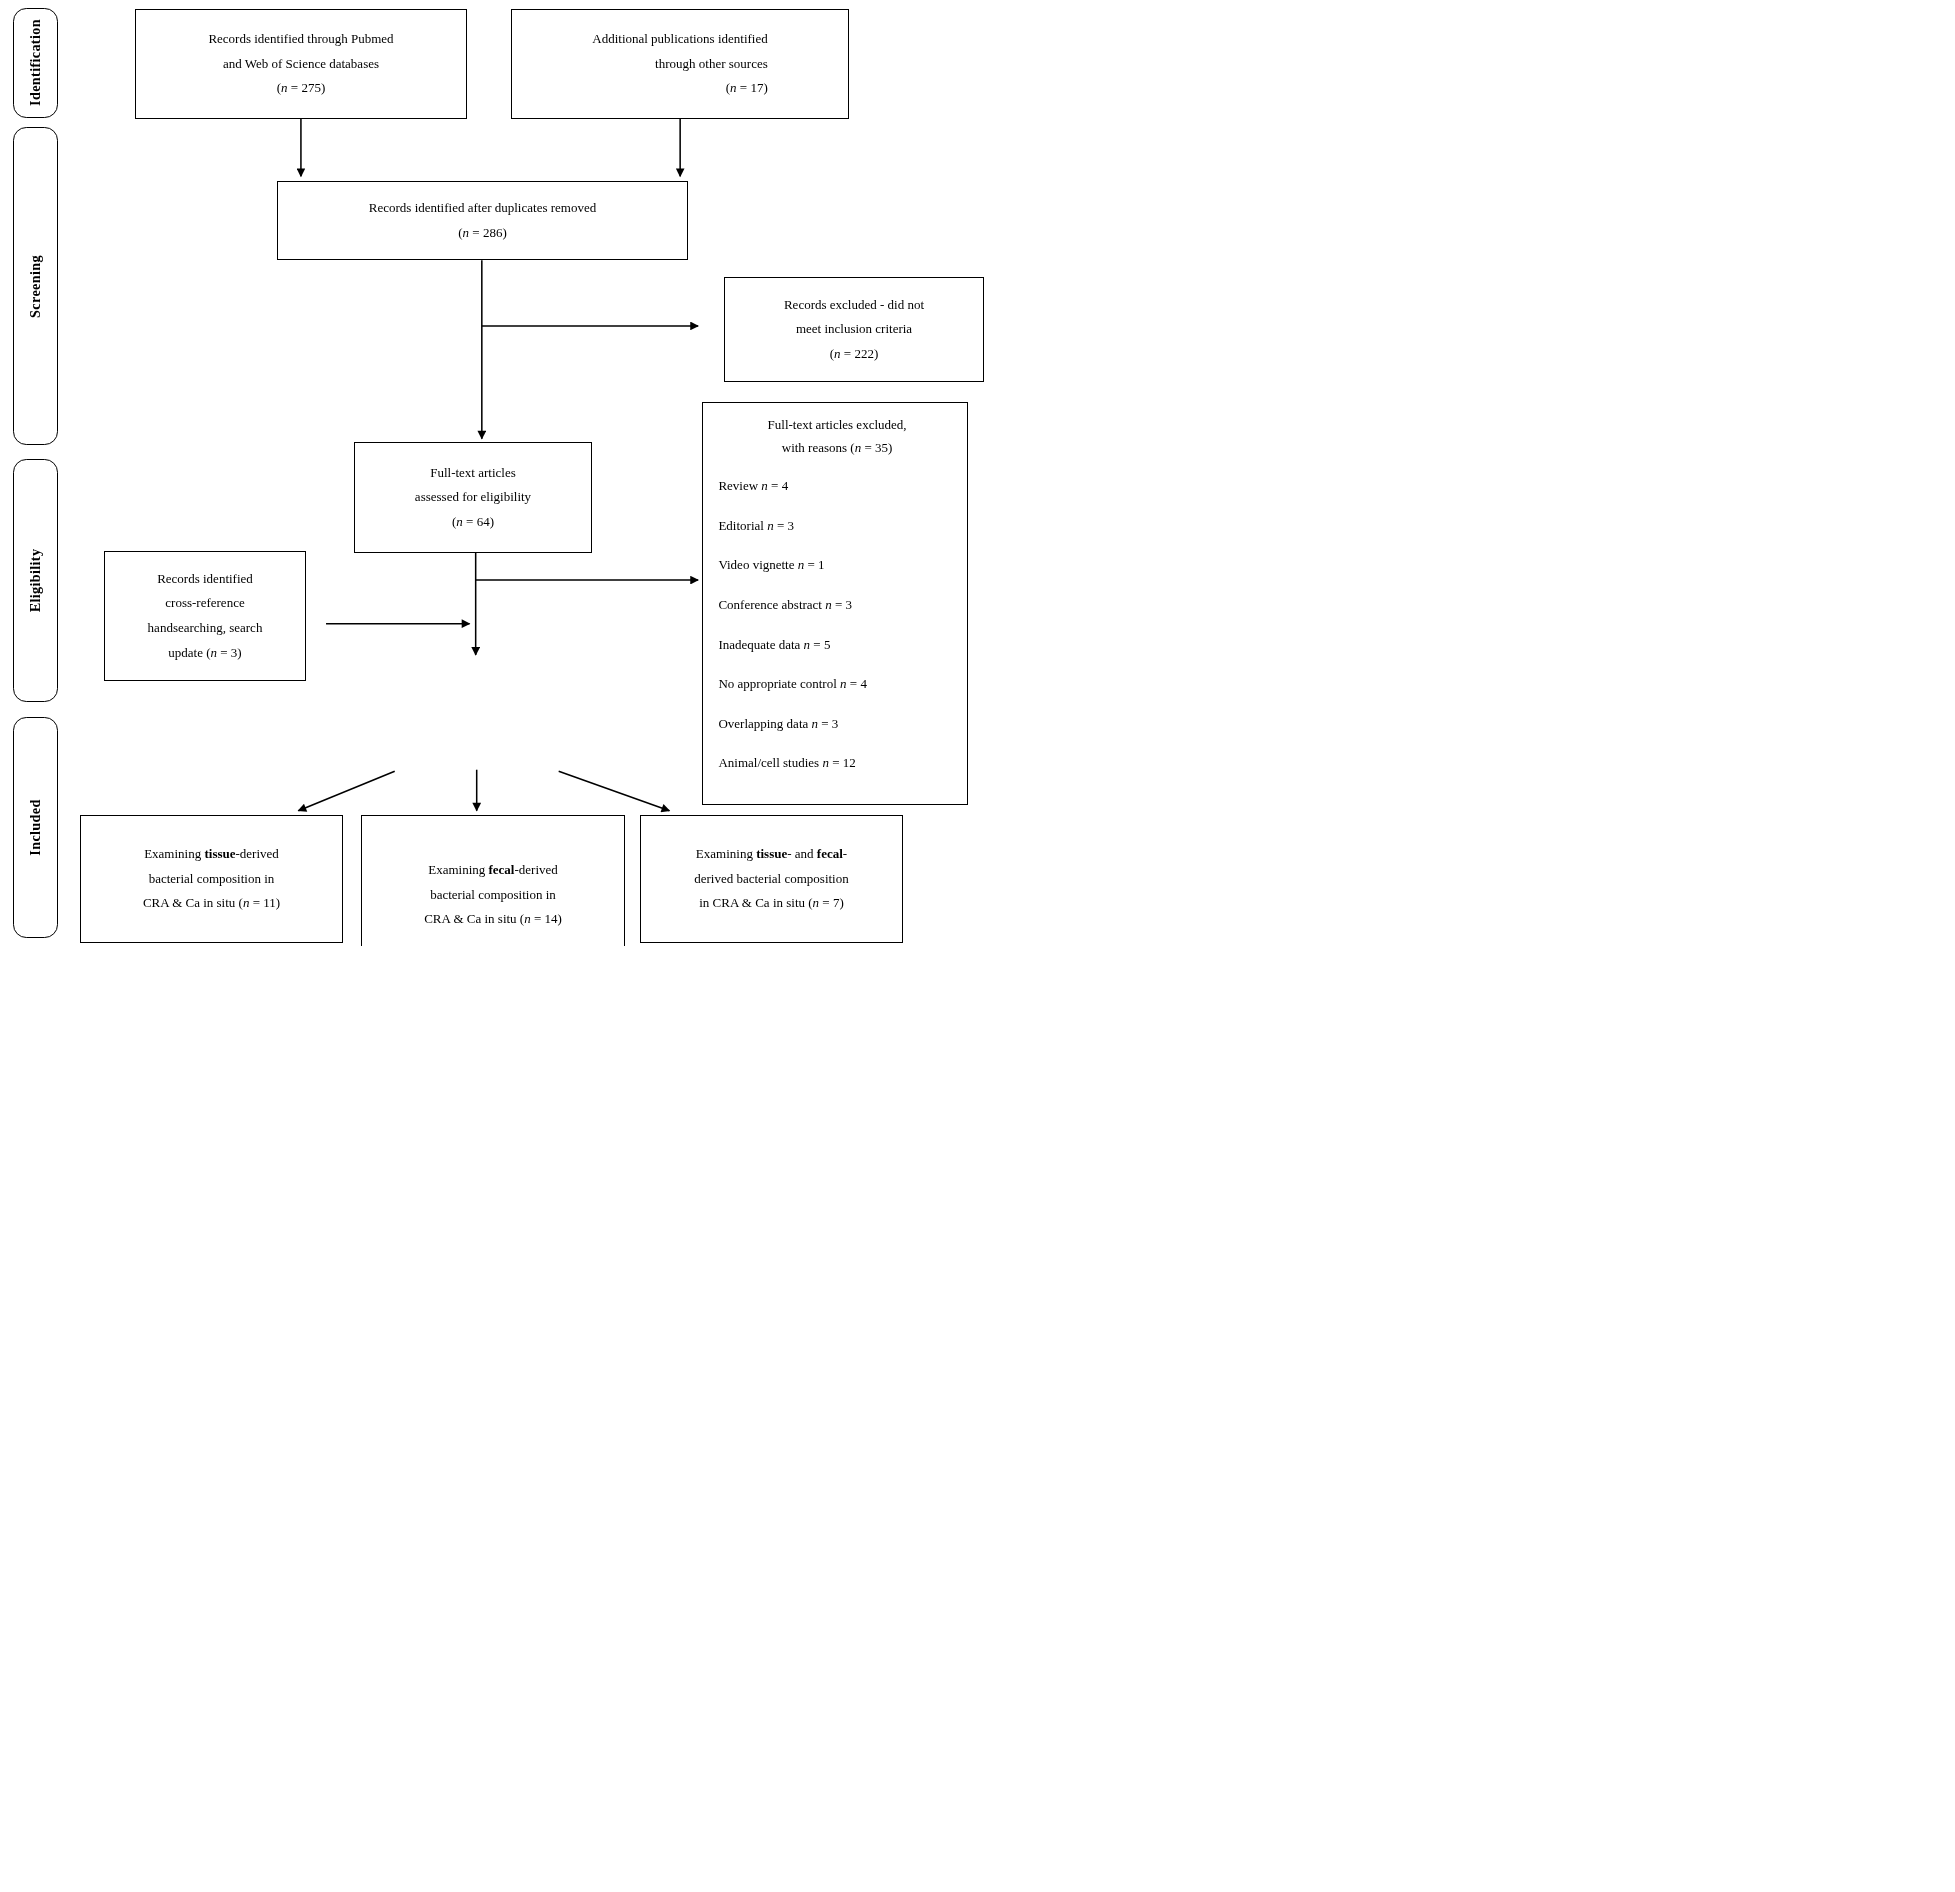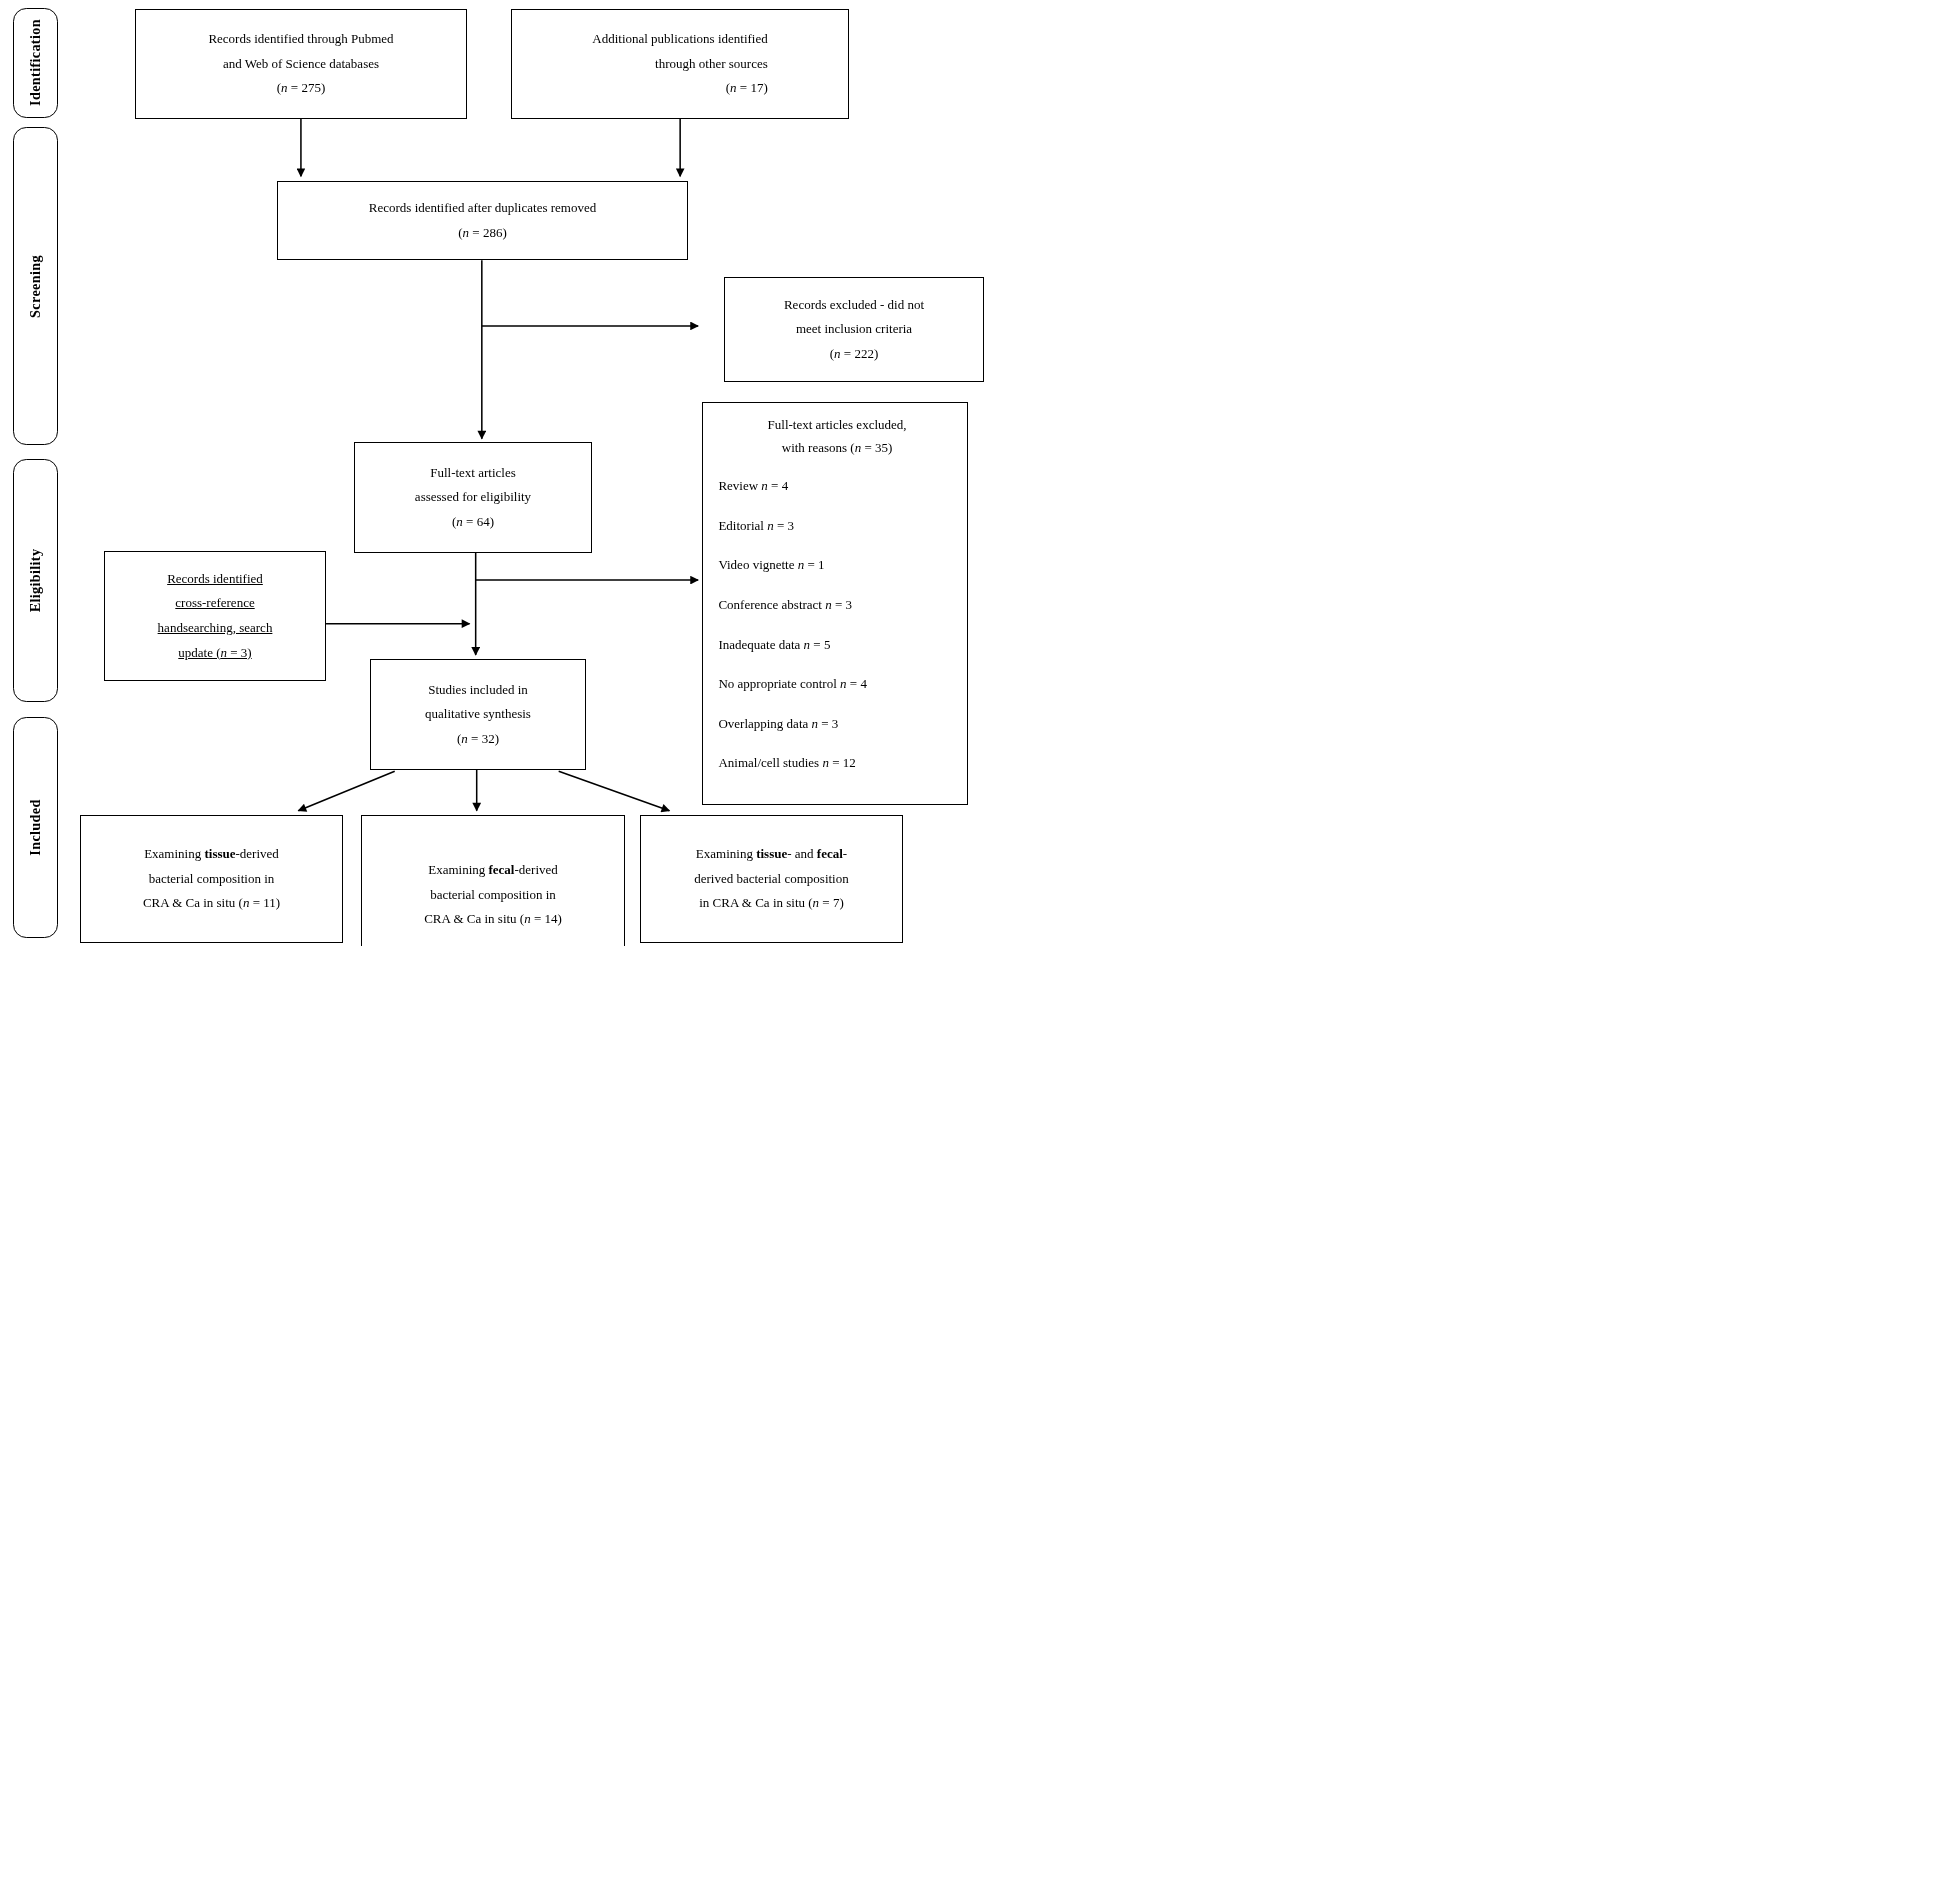--- a/index.html
+++ b/index.html
@@ -104,27 +104,24 @@
     <div class="reason"><span>Review </span><span style="font-style: italic;">n</span><span> = 4</span></div>
     <div class="reason"><span>Editorial </span><span style="font-style: italic;">n</span><span> = 3</span></div>
     <div class="reason"><span>Video vignette </span><span style="font-style: italic;">n</span><span> = 1</span></div>
     <div class="reason"><span>Conference abstract </span><span style="font-style: italic;">n</span><span> = 3</span></div>
     <div class="reason"><span>Inadequate data </span><span style="font-style: italic;">n</span><span> = 5</span></div>
     <div class="reason"><span>No appropriate control </span><span style="font-style: italic;">n</span><span> = 4</span></div>
     <div class="reason"><span>Overlapping data </span><span style="font-style: italic;">n</span><span> = 3</span></div>
     <div class="reason"><span>Animal/cell studies </span><span style="font-style: italic;">n</span><span> = 12</span></div>
   </div>
 
-  <div class="fbox" style="left:104px;top:551px;width:222px;height:130px;text-decoration:underline;">
+  <div class="fbox" style="left:104px;top:551px;width:202px;height:130px;">
     <div class="txt"><span>Records identified</span><br><span>cross-reference</span><br><span>handsearching, search</span><br><span>update (</span><span style="font-style: italic;">n</span><span> = 3)</span></div>
   </div>
 
-  <div class="fbox" style="left:370px;top:659px;width:216px;height:111px;">
-    <div class="txt"><span>Studies included in</span><br><span>qualitative synthesis</span><br><span>(</span><span style="font-style: italic;">n</span><span> = 32)</span></div>
-  </div>
 
   <div class="fbox" style="left:80px;top:815px;width:263px;height:128px;">
     <div class="txt"><span>Examining </span><span style="font-weight: bold;">tissue</span><span>-derived</span><br><span>bacterial composition in</span><br><span>CRA &amp; Ca in situ (</span><span style="font-style: italic;">n</span><span> = 11)</span></div>
   </div>
 
   <div class="fbox" style="left:361px;top:815px;width:264px;height:160px;">
     <div class="txt"><span>Examining </span><span style="font-weight: bold;">fecal</span><span>-derived</span><br><span>bacterial composition in</span><br><span>CRA &amp; Ca in situ (</span><span style="font-style: italic;">n</span><span> = 14)</span></div>
   </div>
 
   <div class="fbox" style="left:640px;top:815px;width:263px;height:128px;">

